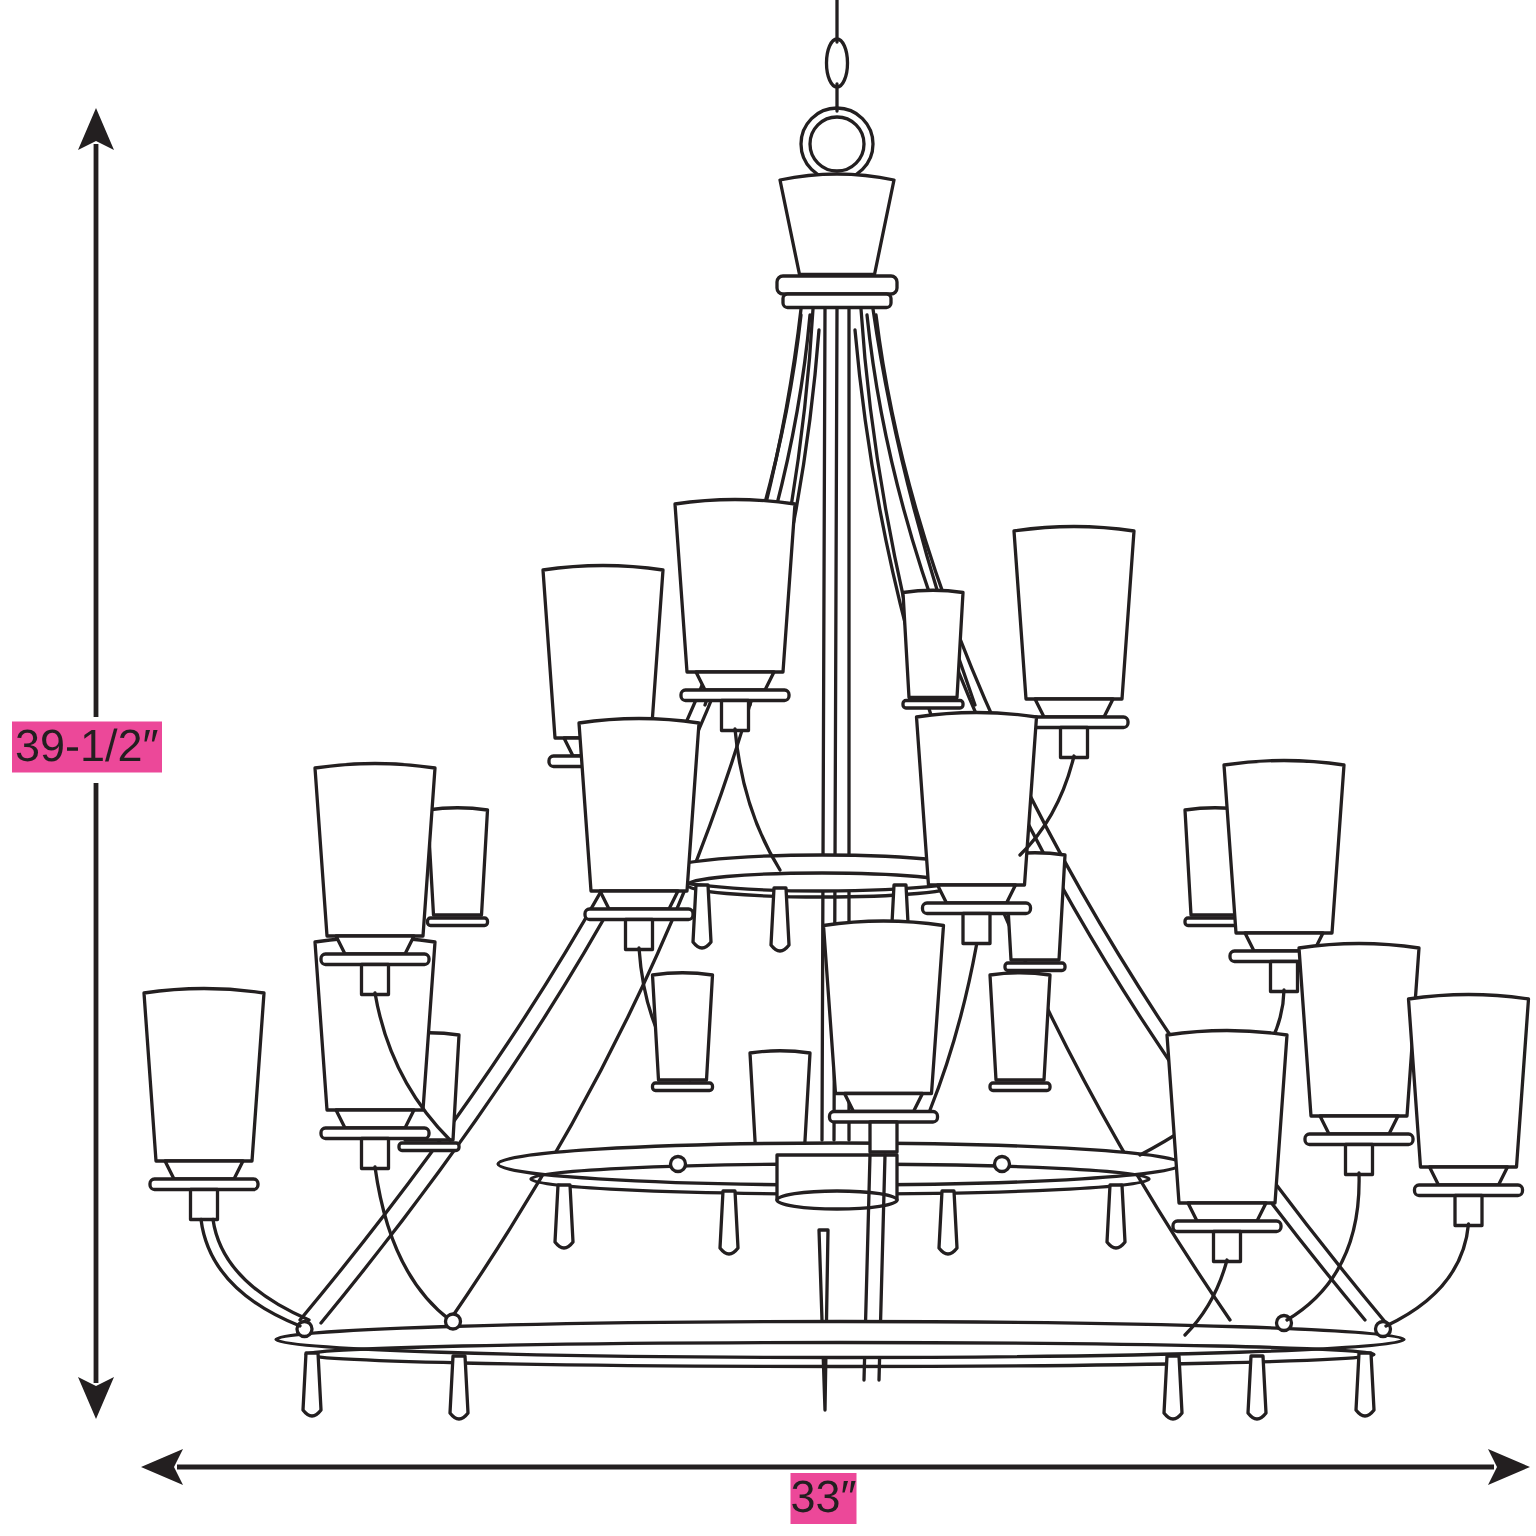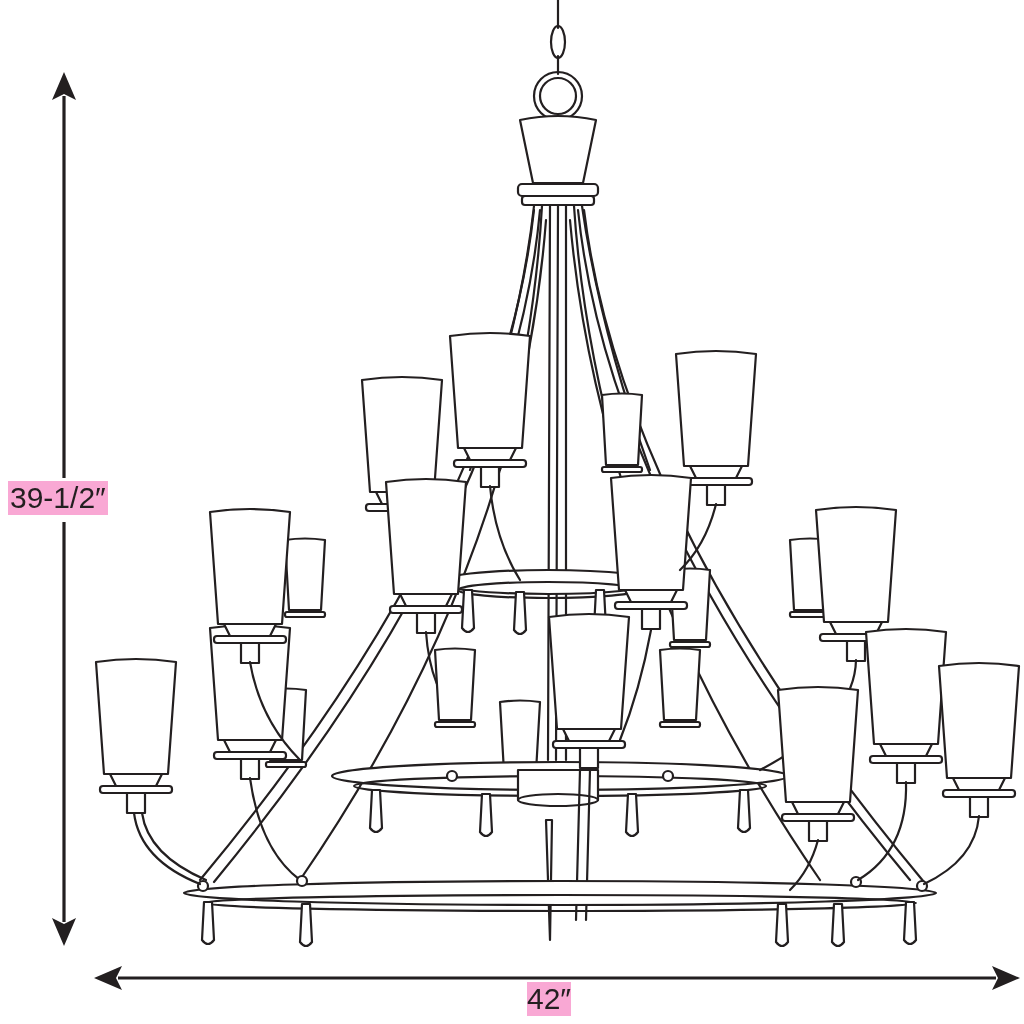--- a/index.html
+++ b/index.html
@@ -1,18 +1,18 @@
 <!DOCTYPE html>
 <html><head>
   <meta charset="utf-8">
   <style>
     html, body { margin: 0; padding: 0; background: #ffffff; }
     body { width: 1024px; height: 1024px; overflow: hidden; position: relative; font-family: "Liberation Sans", sans-serif; }
     #stage { position: absolute; left: 0; top: 0; width: 1024px; height: 1024px; }
-    .dim-label { position: absolute; color: #231f20; font-family: "Liberation Sans", "DejaVu Sans", sans-serif; font-size: 30px; background: #f9a8d4; line-height: 34px; white-space: nowrap; }
+    .dim-label { position: absolute; color: #231f20; font-family: "Liberation Sans", "DejaVu Sans", sans-serif; font-size: 30px; background: #ec4899; line-height: 34px; white-space: nowrap; }
     #height-label { left: 8px; top: 481px; padding: 0 2px; }
     #width-label { left: 527px; top: 982px; }
     svg .ln { fill: #ffffff; stroke: #231f20; stroke-width: 2.2; stroke-linejoin: round; stroke-linecap: round; }
     svg .ln-nofill { fill: none; stroke: #231f20; stroke-width: 2.2; stroke-linejoin: round; stroke-linecap: round; }
     svg .dim { stroke: #231f20; stroke-width: 3.2; fill: none; }
     svg .arrowhead { fill: #231f20; stroke: none; }
   </style>
 </head>
 <body>
 
@@ -161,13 +161,13 @@
     <use href="#shade" x="906" y="632"></use>
     <path class="ln-nofill" d="M906,782 Q908,850 858,880"></path>
     <use href="#shade" x="979" y="666"></use>
     <path class="ln-nofill" d="M979,816 Q975,860 924,884"></path>
     <use href="#shade" x="818" y="690"></use>
     <path class="ln-nofill" d="M818,840 Q810,870 790,890"></path>
   </g>
 </svg>
 
 <div id="height-label" class="dim-label">39-1/2″</div>
-<div id="width-label" class="dim-label">42″</div>
+<div id="width-label" class="dim-label">33″</div>
 
 </body></html>

